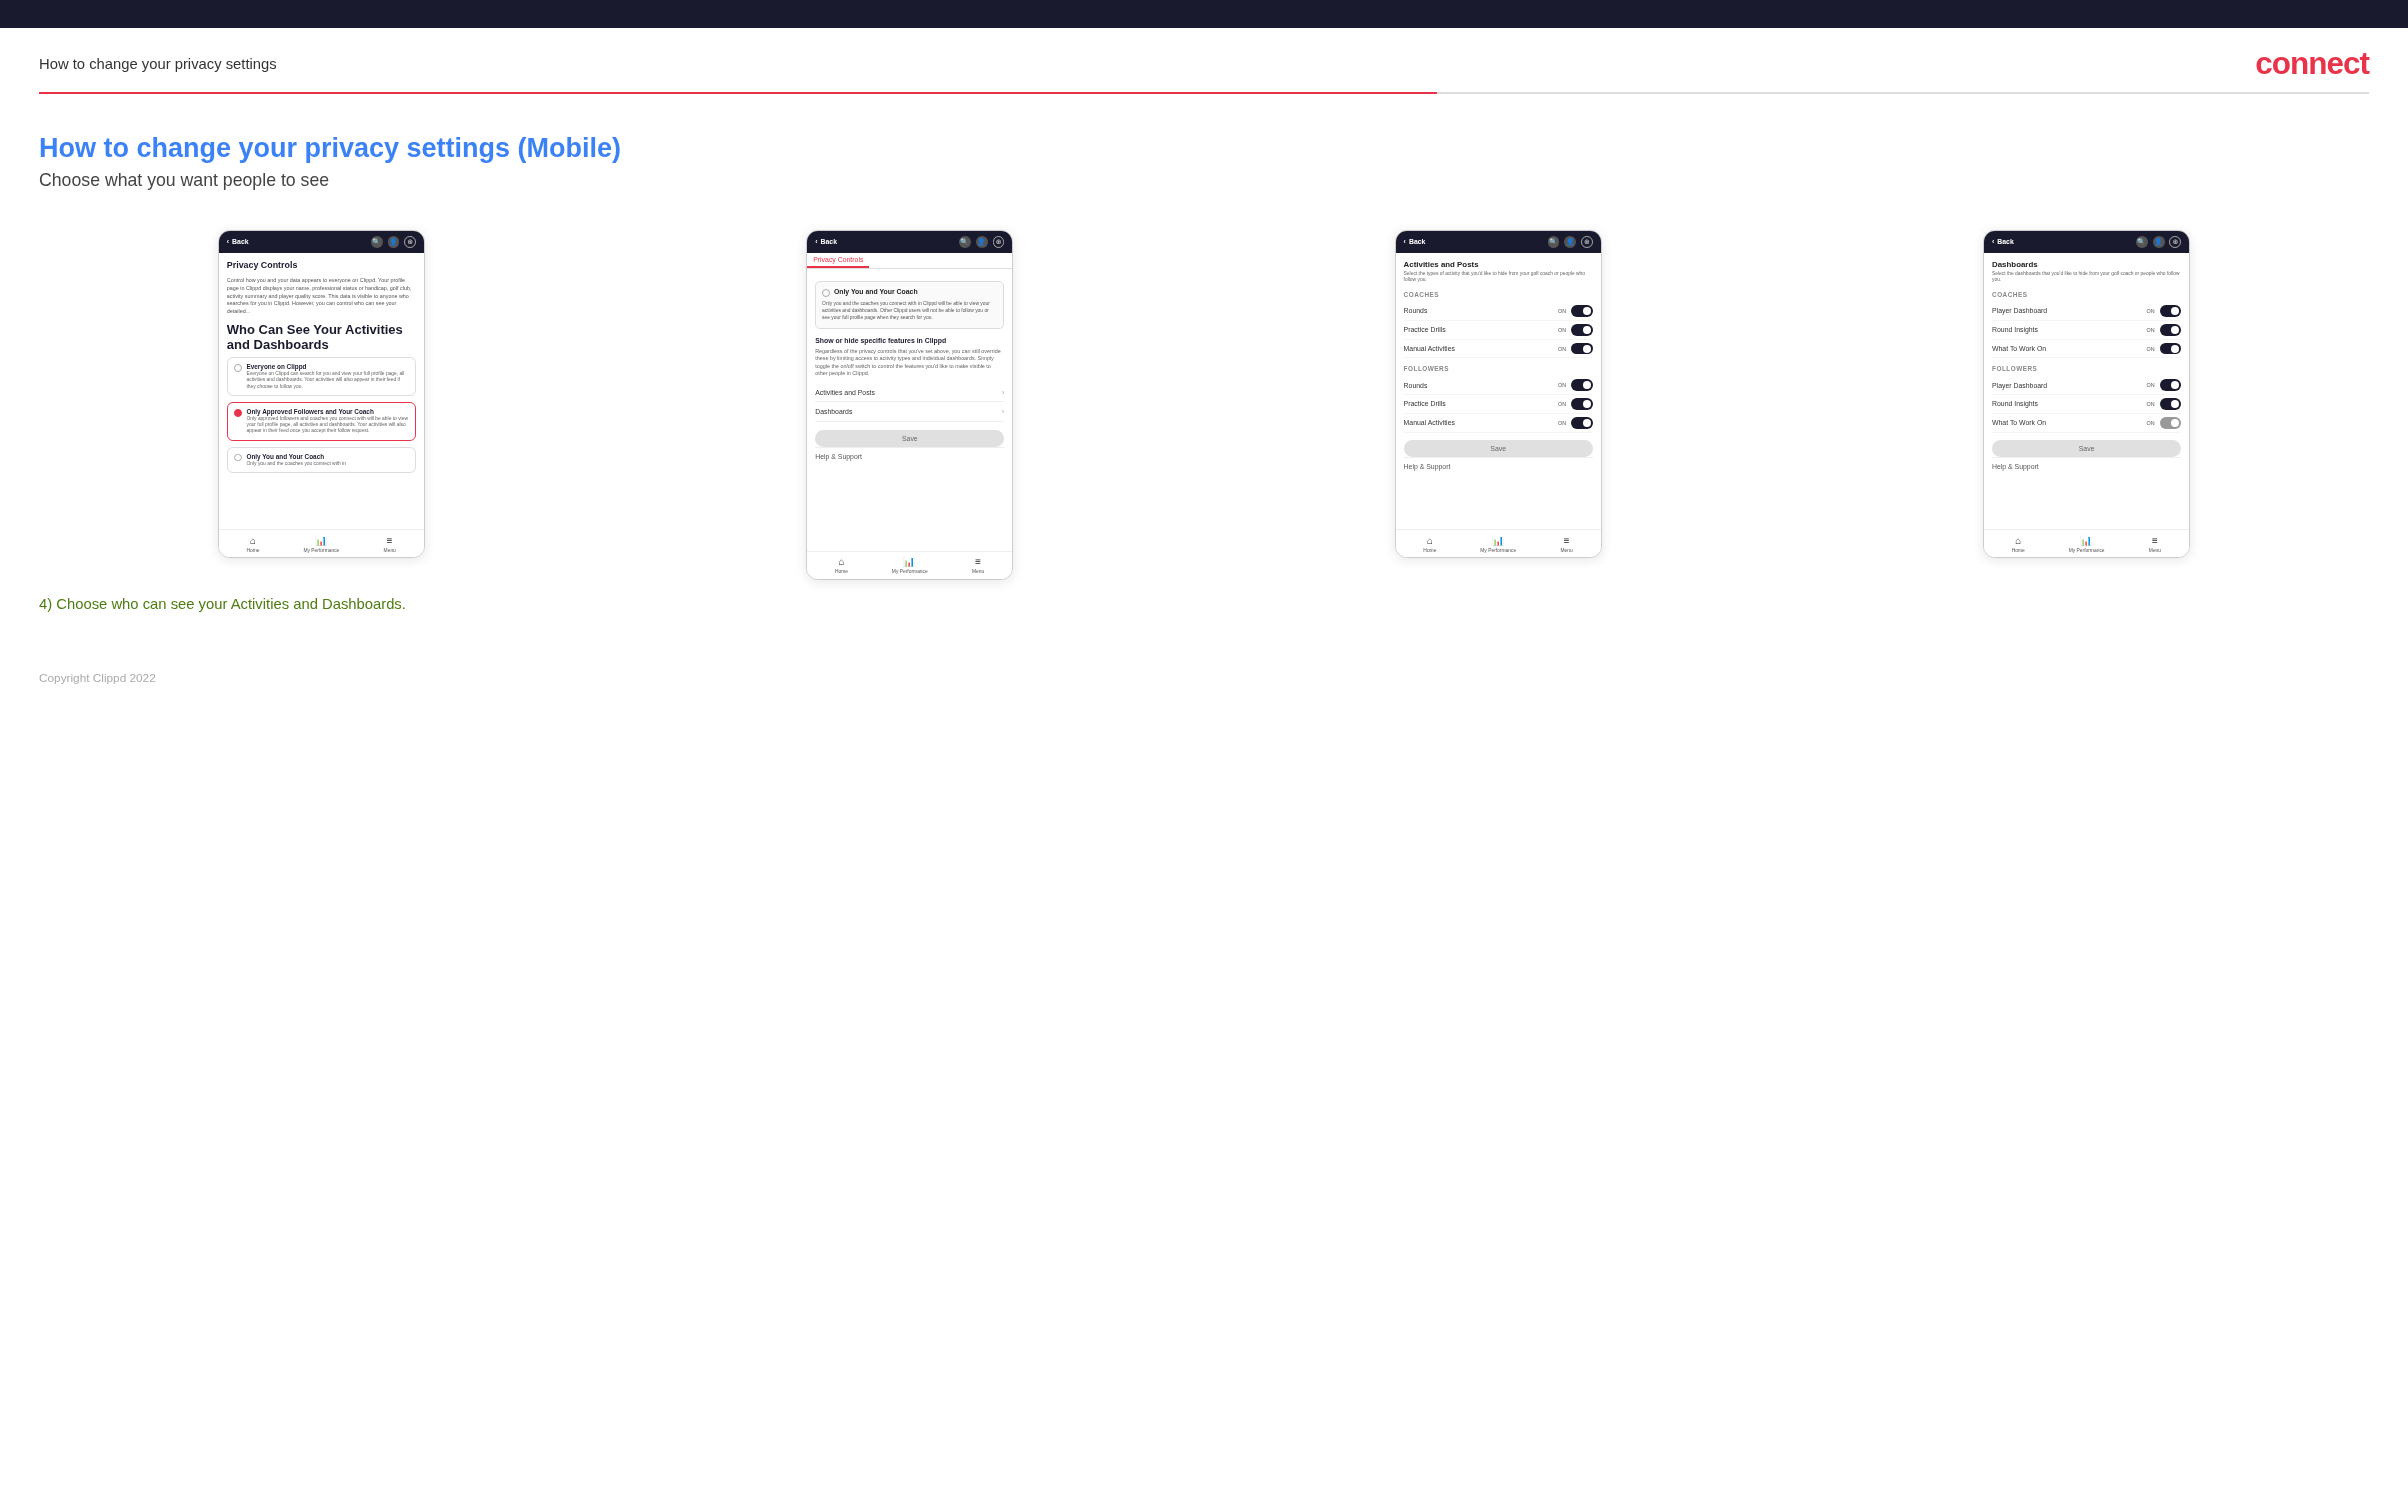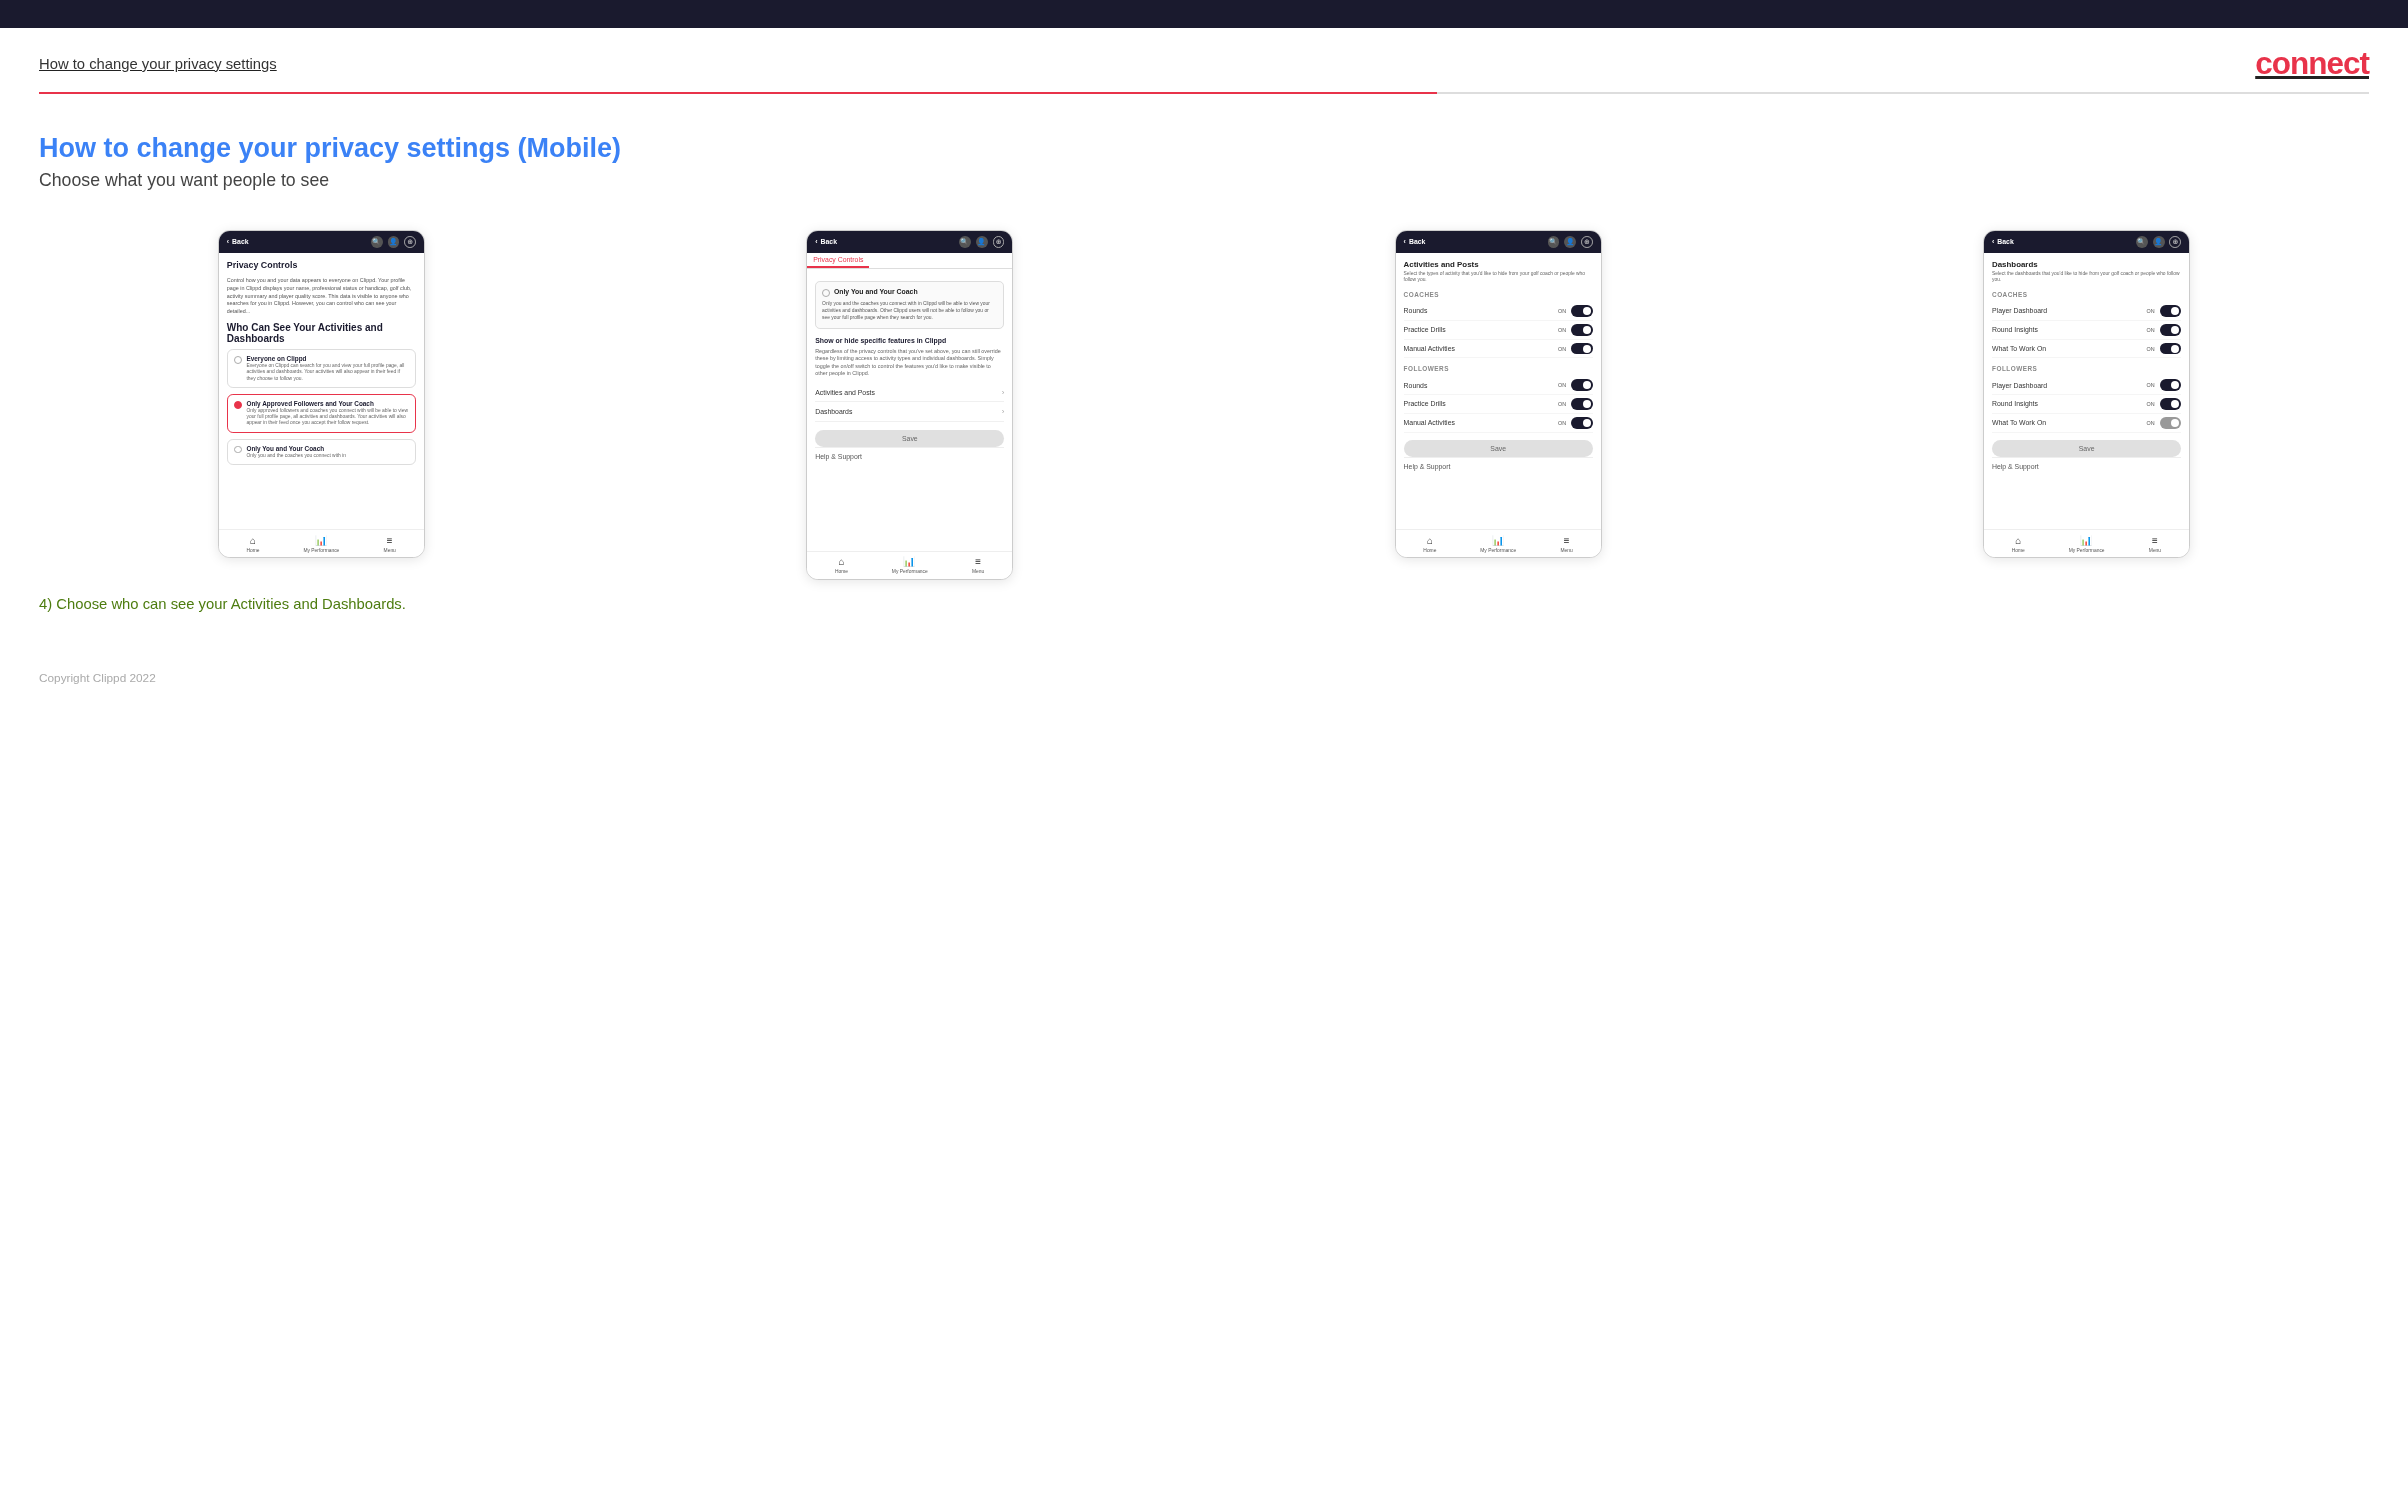--- a/index.html
+++ b/index.html
@@ -15,21 +15,20 @@
       height: 27.6px;
       width: 100%;
     }
 
     
     .header {
       display: flex;
       align-items: center;
       justify-content: space-between;
       padding: 17.7px 39px 9.9px 39px;
-      text-decoration: underline;
     }
     .header-title {
       font-size: 14.8px;
       color: #333;
     }
     .logo {
       font-size: 31.5px;
       font-weight: 800;
       color: #e8334a;
       letter-spacing: -1px;
@@ -137,21 +136,21 @@
     }
 
     .pc-desc {
       font-size: 5.4px;
       color: #555;
       line-height: 1.4;
       margin-bottom: 6.9px;
     }
 
     .pc-section-title {
-      font-size: 10px;
+      font-size: 13px;
       font-weight: 700;
       color: #1a1a2e;
       margin-bottom: 4.9px;
     }
 
     
     .radio-option {
       display: flex;
       align-items: flex-start;
       gap: 4.9px;

